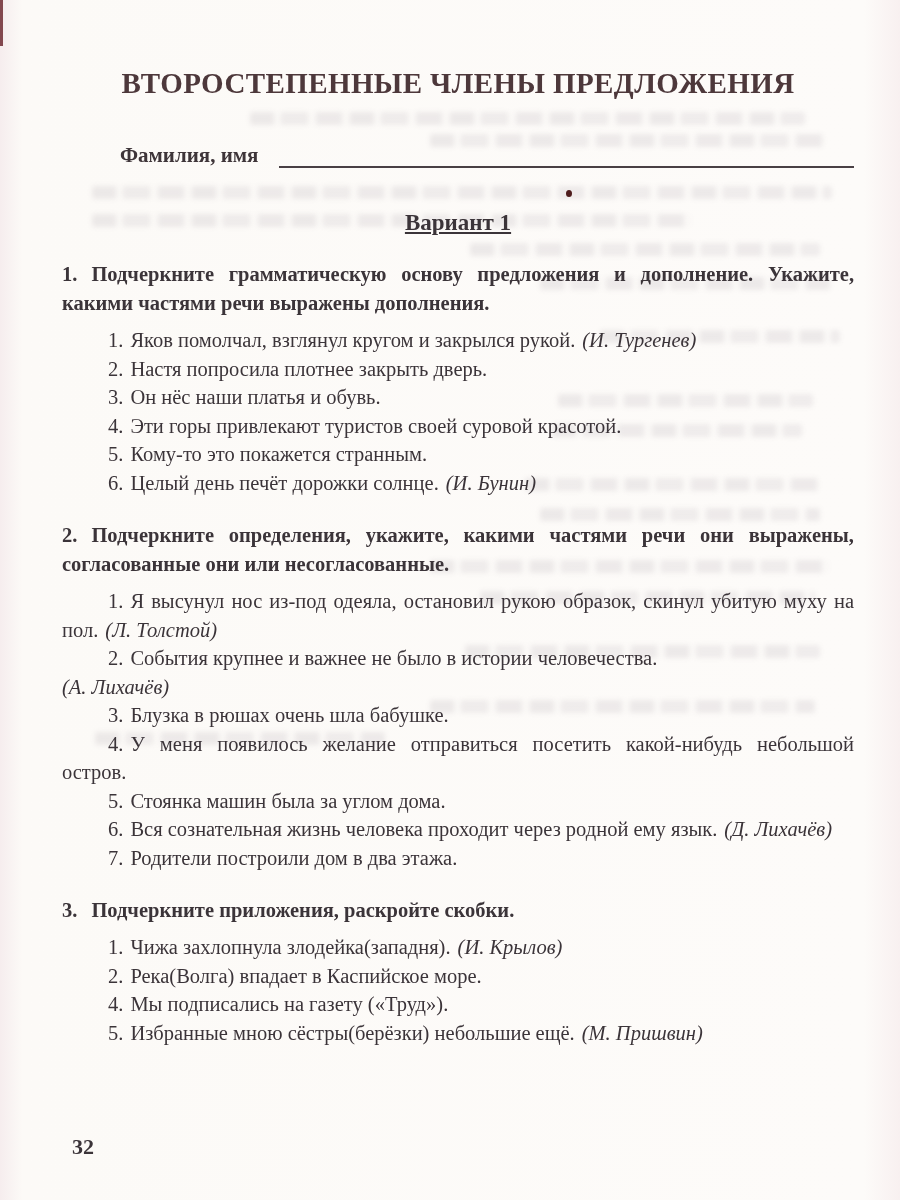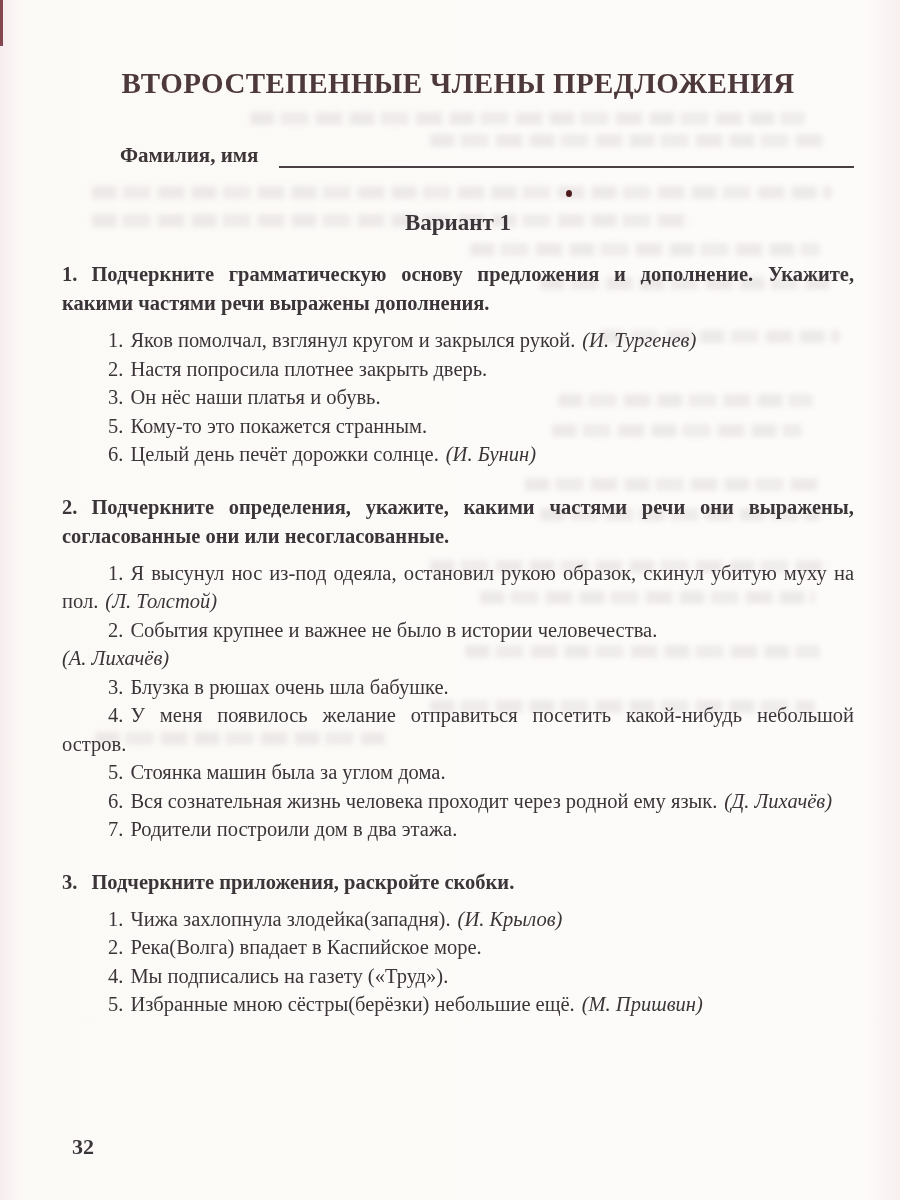--- a/index.html
+++ b/index.html
@@ -15,21 +15,21 @@
 
   .doc-title{
     font-size:29px;line-height:38px;font-weight:bold;text-align:center;
     letter-spacing:.4px;color:#4d383b;margin:0 0 40px;
   }
 
   .name-row{display:flex;align-items:flex-end;margin:0 0 0 58px;font-weight:bold;font-size:21px;color:#3e3539;gap:8px;}
   .name-label{white-space:nowrap;line-height:26px;}
   .name-line{flex:1;height:23px;margin-left:13px;border-bottom:2px solid #494044;}
 
-  .variant-title{font-size:23px;font-weight:bold;text-align:center;margin:42px 0 0;color:#3b3439;}
+  .variant-title{font-size:23px;font-weight:bold;text-align:center;margin:42px 0 0;color:#3b3439;text-decoration:underline;}
 
   .exercise{margin-top:24px;}
   .ex-head{font-weight:bold;font-size:20.5px;line-height:29px;text-align:justify;margin:0 0 8px;color:#3b3439;}
   .ex-num{margin-right:14px;}
   .item{font-size:20.5px;line-height:28.5px;text-align:justify;text-indent:46px;margin:0;}
   .inum{margin-right:7px;}
   .author{font-style:italic;margin-left:7px;white-space:nowrap;}
   .author:empty{margin-left:0;}
   .break-author .author{display:block;text-indent:0;margin-left:0;white-space:normal;}
 
@@ -81,20 +81,21 @@
     </div>
 
     <h2 class="variant-title">Вариант 1</h2>
 
     <section class="exercise">
       <p class="ex-head"><span class="ex-num">1.</span><span>Подчеркните грамматическую основу предложения и дополнение. Укажите, какими частями речи выражены дополнения.</span></p>
       <div class="items">
         <p class="item"><span class="inum">1.</span><span>Яков помолчал, взглянул кругом и закрылся рукой.</span><em class="author">(И. Тургенев)</em></p>
         <p class="item"><span class="inum">2.</span><span>Настя попросила плотнее закрыть дверь.</span><em class="author"></em></p>
         <p class="item"><span class="inum">3.</span><span>Он нёс наши платья и обувь.</span><em class="author"></em></p>
+        <p class="item"><span class="inum">4.</span><span>Эти горы привлекают туристов своей суровой красотой.</span><em class="author"></em></p>
         <p class="item"><span class="inum">5.</span><span>Кому-то это покажется странным.</span><em class="author"></em></p>
         <p class="item"><span class="inum">6.</span><span>Целый день печёт дорожки солнце.</span><em class="author">(И. Бунин)</em></p>
       </div>
     </section>
 
     <section class="exercise">
       <p class="ex-head"><span class="ex-num">2.</span><span>Подчеркните определения, укажите, какими частями речи они выражены, согласованные они или несогласованные.</span></p>
       <div class="items">
         <p class="item"><span class="inum">1.</span><span>Я высунул нос из-под одеяла, остановил рукою образок, скинул убитую муху на пол.</span><em class="author">(Л. Толстой)</em></p>
         <p class="item break-author"><span class="inum">2.</span><span>События крупнее и важнее не было в истории человечества.</span><em class="author">(А. Лихачёв)</em></p>

